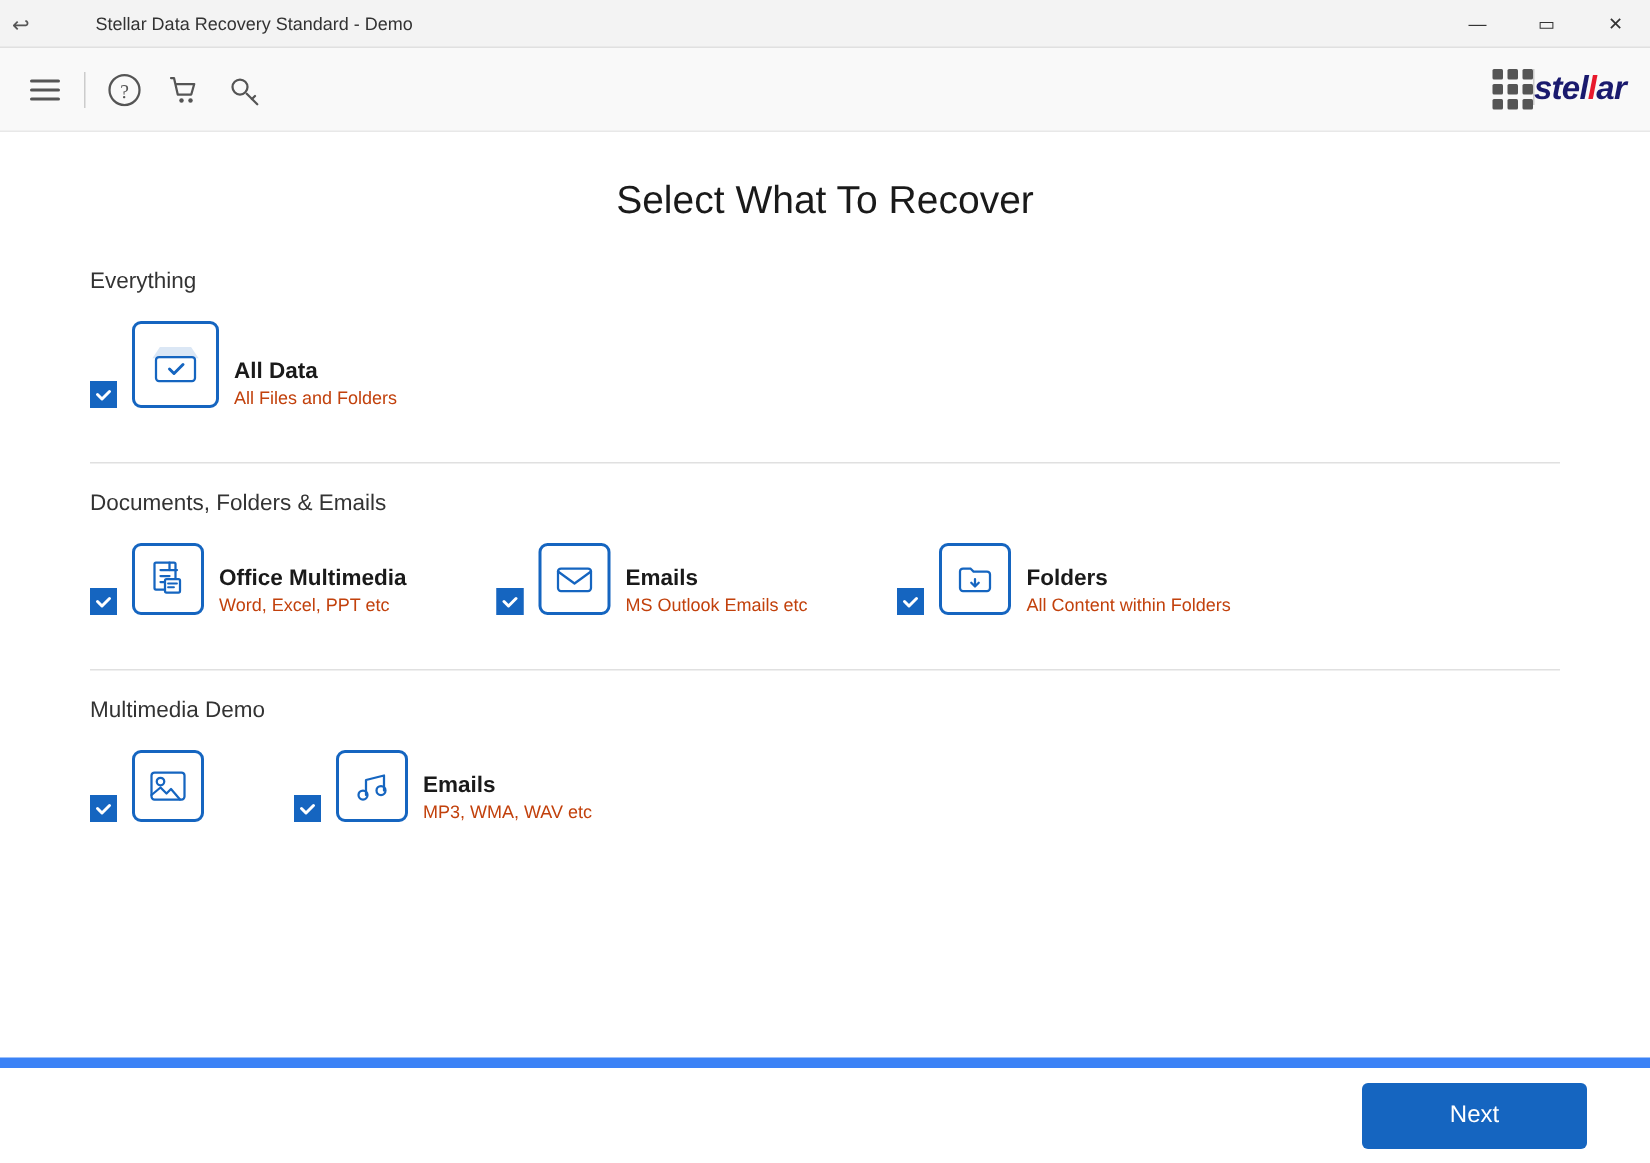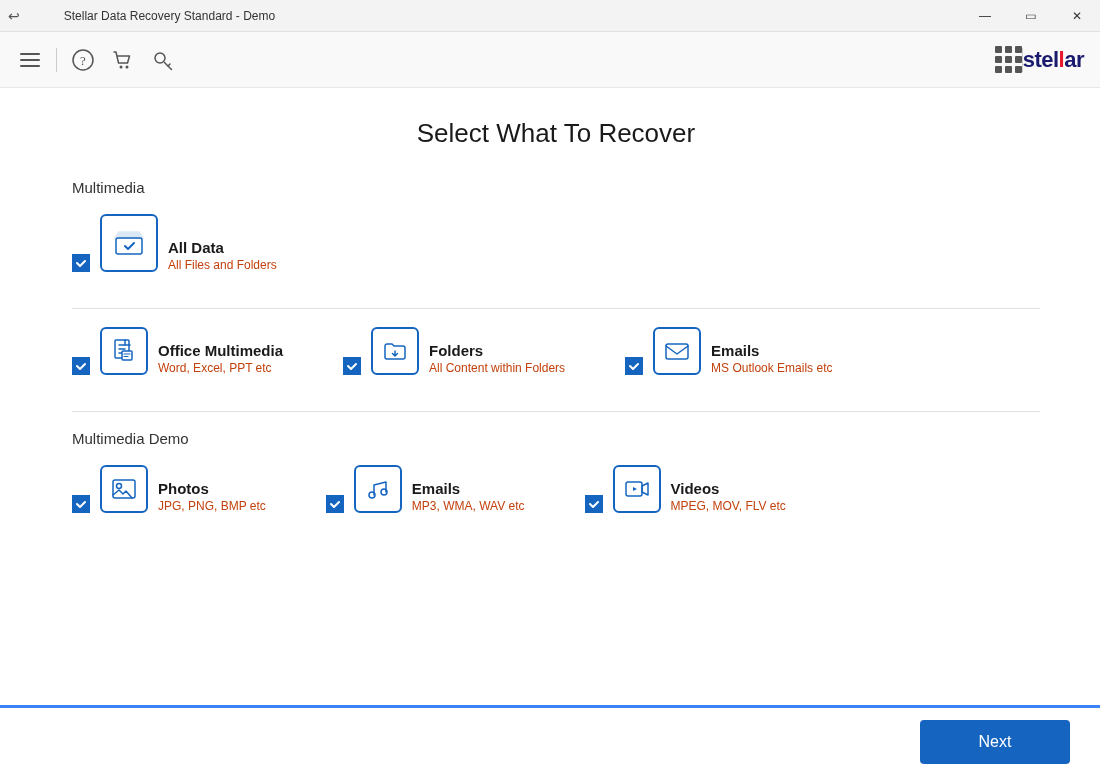--- a/index.html
+++ b/index.html
@@ -76,38 +76,38 @@
       cursor: pointer;
       color: #555;
     }
     .divider-v {
       width: 1px;
       height: 24px;
       background: #ccc;
     }
     .toolbar-right {
       display: flex;
-      align-items: center;
+      align-items: flex-start;
+      font-style: italic;
     }
     .stellar-logo {
       font-size: 22px;
       font-weight: bold;
       color: #1a1a6e;
       letter-spacing: -0.5px;
     }
     .stellar-logo span {
       color: #e8192c;
     }
 
     
     .main-content {
       flex: 1;
       padding: 30px 60px;
       overflow-y: auto;
-      margin-left: 12px;
     }
 
     .page-title {
       font-size: 26px;
       font-weight: 400;
       color: #1a1a1a;
       text-align: center;
       margin-bottom: 30px;
     }
 
@@ -188,25 +188,25 @@
     .item-desc {
       font-size: 12px;
       color: #c2410c;
       margin-top: 2px;
     }
 
     
     .footer {
       height: 70px;
       background: #fff;
-      border-top: 3px solid #3b82f6;
+      border-top: 7px solid #3b82f6;
       display: flex;
       align-items: center;
       justify-content: flex-end;
-      padding: 0 30px;
+      padding: 0 42px;
       flex-shrink: 0;
     }
 
     .next-btn {
       background: #1565c0;
       color: #fff;
       border: none;
       border-radius: 4px;
       padding: 0 40px;
       height: 44px;
@@ -295,21 +295,21 @@
     <div class="stellar-logo">
       stel<span>l</span>ar
     </div>
   </div>
 </div>
 
 <div class="main-content">
   <h1 class="page-title">Select What To Recover</h1>
 
   <div class="section">
-    <div class="section-label">Multimedia</div>
+    <div class="section-label">Everything</div>
     <div class="items-row">
 
       <div class="item">
         <div class="item-checkbox">
           <svg viewBox="0 0 12 12" fill="none">
             <path d="M2 6l3 3 5-5" stroke="#fff" stroke-width="2" stroke-linecap="round" stroke-linejoin="round"></path>
           </svg>
         </div>
         <div class="item-icon-box large">
           <svg viewBox="0 0 34 34" fill="none">
@@ -322,20 +322,21 @@
           <span class="item-name">All Data</span>
           <span class="item-desc">All Files and Folders</span>
         </div>
       </div>
     </div>
   </div>
 
   <hr class="hr-section">
 
   <div class="section">
+    <div class="section-label">Documents, Folders &amp; Emails</div>
     <div class="items-row">
 
       <div class="item">
         <div class="item-checkbox">
           <svg viewBox="0 0 12 12" fill="none">
             <path d="M2 6l3 3 5-5" stroke="#fff" stroke-width="2" stroke-linecap="round" stroke-linejoin="round"></path>
           </svg>
         </div>
         <div class="item-icon-box">
           <svg viewBox="0 0 28 28" fill="none">
@@ -353,45 +354,45 @@
       </div>
 
       <div class="item">
         <div class="item-checkbox">
           <svg viewBox="0 0 12 12" fill="none">
             <path d="M2 6l3 3 5-5" stroke="#fff" stroke-width="2" stroke-linecap="round" stroke-linejoin="round"></path>
           </svg>
         </div>
         <div class="item-icon-box">
           <svg viewBox="0 0 28 28" fill="none">
+            <rect x="3" y="7" width="22" height="15" rx="2" stroke="#1565c0" stroke-width="1.5" fill="none"></rect>
+            <path d="M3 9l11 8 11-8" stroke="#1565c0" stroke-width="1.5" stroke-linecap="round" stroke-linejoin="round"></path>
+          </svg>
+        </div>
+        <div class="item-text">
+          <span class="item-name">Emails</span>
+          <span class="item-desc">MS Outlook Emails etc</span>
+        </div>
+      </div>
+
+      <div class="item">
+        <div class="item-checkbox">
+          <svg viewBox="0 0 12 12" fill="none">
+            <path d="M2 6l3 3 5-5" stroke="#fff" stroke-width="2" stroke-linecap="round" stroke-linejoin="round"></path>
+          </svg>
+        </div>
+        <div class="item-icon-box">
+          <svg viewBox="0 0 28 28" fill="none">
             <path d="M4 9c0-1.1.9-2 2-2h5l2 2h9c1.1 0 2 .9 2 2v9c0 1.1-.9 2-2 2H6c-1.1 0-2-.9-2-2V9z" stroke="#1565c0" stroke-width="1.5" fill="none"></path>
             <path d="M14 14v5M14 19l-2.5-2.5M14 19l2.5-2.5" stroke="#1565c0" stroke-width="1.5" stroke-linecap="round" stroke-linejoin="round"></path>
           </svg>
         </div>
         <div class="item-text">
           <span class="item-name">Folders</span>
           <span class="item-desc">All Content within Folders</span>
-        </div>
-      </div>
-
-      <div class="item">
-        <div class="item-checkbox">
-          <svg viewBox="0 0 12 12" fill="none">
-            <path d="M2 6l3 3 5-5" stroke="#fff" stroke-width="2" stroke-linecap="round" stroke-linejoin="round"></path>
-          </svg>
-        </div>
-        <div class="item-icon-box">
-          <svg viewBox="0 0 28 28" fill="none">
-            <rect x="3" y="7" width="22" height="15" rx="2" stroke="#1565c0" stroke-width="1.5" fill="none"></rect>
-            <path d="M3 9l11 8 11-8" stroke="#1565c0" stroke-width="1.5" stroke-linecap="round" stroke-linejoin="round"></path>
-          </svg>
-        </div>
-        <div class="item-text">
-          <span class="item-name">Emails</span>
-          <span class="item-desc">MS Outlook Emails etc</span>
         </div>
       </div>
 
     </div>
   </div>
 
   <hr class="hr-section">
 
   <div class="section">
     <div class="section-label">Multimedia Demo</div>
@@ -403,24 +404,20 @@
             <path d="M2 6l3 3 5-5" stroke="#fff" stroke-width="2" stroke-linecap="round" stroke-linejoin="round"></path>
           </svg>
         </div>
         <div class="item-icon-box">
           <svg viewBox="0 0 28 28" fill="none">
             <rect x="3" y="5" width="22" height="18" rx="2" stroke="#1565c0" stroke-width="1.5" fill="none"></rect>
             <circle cx="9" cy="11" r="2.5" stroke="#1565c0" stroke-width="1.5"></circle>
             <path d="M3 20l6-5 4 4 3-3 6 7" stroke="#1565c0" stroke-width="1.5" stroke-linecap="round" stroke-linejoin="round"></path>
           </svg>
         </div>
-        <div class="item-text">
-          <span class="item-name">Photos</span>
-          <span class="item-desc">JPG, PNG, BMP etc</span>
-        </div>
       </div>
 
       <div class="item">
         <div class="item-checkbox">
           <svg viewBox="0 0 12 12" fill="none">
             <path d="M2 6l3 3 5-5" stroke="#fff" stroke-width="2" stroke-linecap="round" stroke-linejoin="round"></path>
           </svg>
         </div>
         <div class="item-icon-box">
           <svg viewBox="0 0 28 28" fill="none">
@@ -428,38 +425,20 @@
             <circle cx="8" cy="20" r="3" stroke="#1565c0" stroke-width="1.5" fill="none"></circle>
             <circle cx="20" cy="17" r="3" stroke="#1565c0" stroke-width="1.5" fill="none"></circle>
           </svg>
         </div>
         <div class="item-text">
           <span class="item-name">Emails</span>
           <span class="item-desc">MP3, WMA, WAV etc</span>
         </div>
       </div>
 
-      <div class="item">
-        <div class="item-checkbox">
-          <svg viewBox="0 0 12 12" fill="none">
-            <path d="M2 6l3 3 5-5" stroke="#fff" stroke-width="2" stroke-linecap="round" stroke-linejoin="round"></path>
-          </svg>
-        </div>
-        <div class="item-icon-box">
-          <svg viewBox="0 0 28 28" fill="none">
-            <rect x="3" y="7" width="16" height="14" rx="2" stroke="#1565c0" stroke-width="1.5" fill="none"></rect>
-            <path d="M19 11l6-3v12l-6-3V11z" stroke="#1565c0" stroke-width="1.5" stroke-linecap="round" stroke-linejoin="round"></path>
-            <path d="M10 12l4 2-4 2V12z" fill="#1565c0"></path>
-          </svg>
-        </div>
-        <div class="item-text">
-          <span class="item-name">Videos</span>
-          <span class="item-desc">MPEG, MOV, FLV etc</span>
-        </div>
-      </div>
 
     </div>
   </div>
 </div>
 
 <div class="footer">
   <button class="next-btn">Next</button>
 </div>
 
 </body></html>

